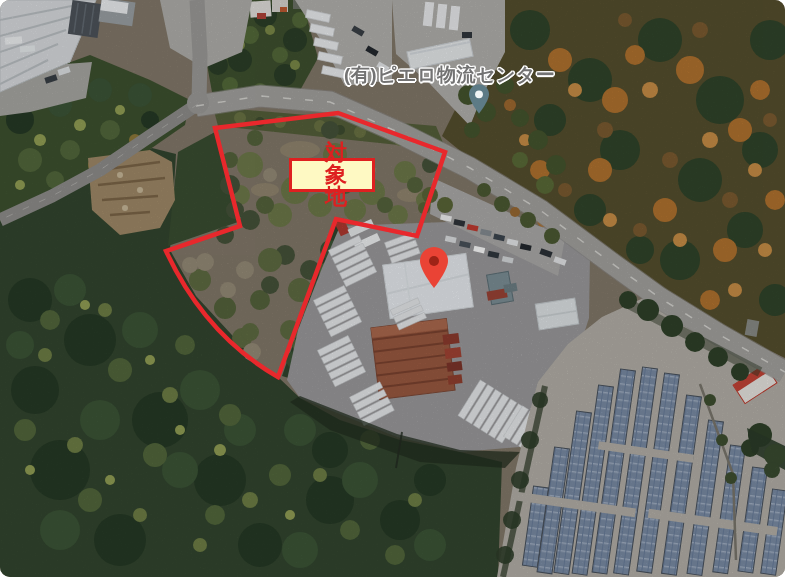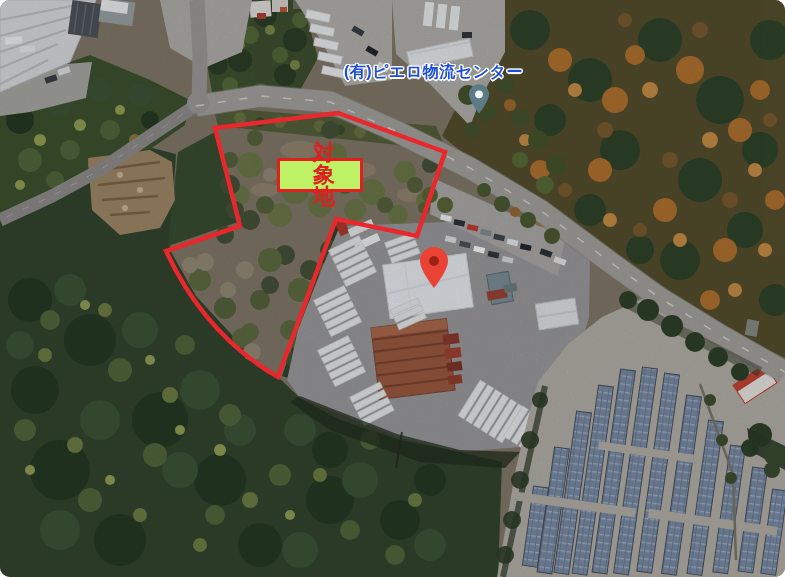--- a/index.html
+++ b/index.html
@@ -3,30 +3,30 @@
 <meta charset="utf-8">
 <style>
   html,body{margin:0;padding:0;background:#ffffff;}
   .stage{
     position:relative;width:785px;height:577px;overflow:hidden;
     border-radius:10px;
     font-family:"Liberation Sans","DejaVu Sans",sans-serif;
   }
   .stage svg.map{position:absolute;left:0;top:0;display:block;}
   .target-label{
-    position:absolute;left:277px;top:158px;width:86px;height:34px;
-    background:#bef264;border:3px solid #de2020;box-sizing:border-box;
+    position:absolute;left:289px;top:158px;width:86px;height:34px;
+    background:#fef9c3;border:3px solid #de2020;box-sizing:border-box;
     display:flex;align-items:center;justify-content:center;
     color:#de2020;font-size:22px;font-weight:bold;letter-spacing:2px;
     line-height:1;
     padding-left:33px;
   }
   .poi-label{
     position:absolute;left:344px;top:62px;white-space:nowrap;
-    color:#1d4ed8;font-size:16px;font-weight:bold;letter-spacing:.5px;
+    color:#737373;font-size:19px;font-weight:bold;letter-spacing:.5px;
     text-shadow:-1px -1px 0 #fff,1px -1px 0 #fff,-1px 1px 0 #fff,1px 1px 0 #fff,
                  0 -1.5px 0 #fff,0 1.5px 0 #fff,-1.5px 0 0 #fff,1.5px 0 0 #fff;
   }
   .pin{position:absolute;}
   .pin svg{display:block;}
   .pin-red{left:420px;top:247px;width:28px;height:41px;}
   .pin-teal{left:469px;top:84px;width:20px;height:30px;}
 </style>
 </head>
 <body>

